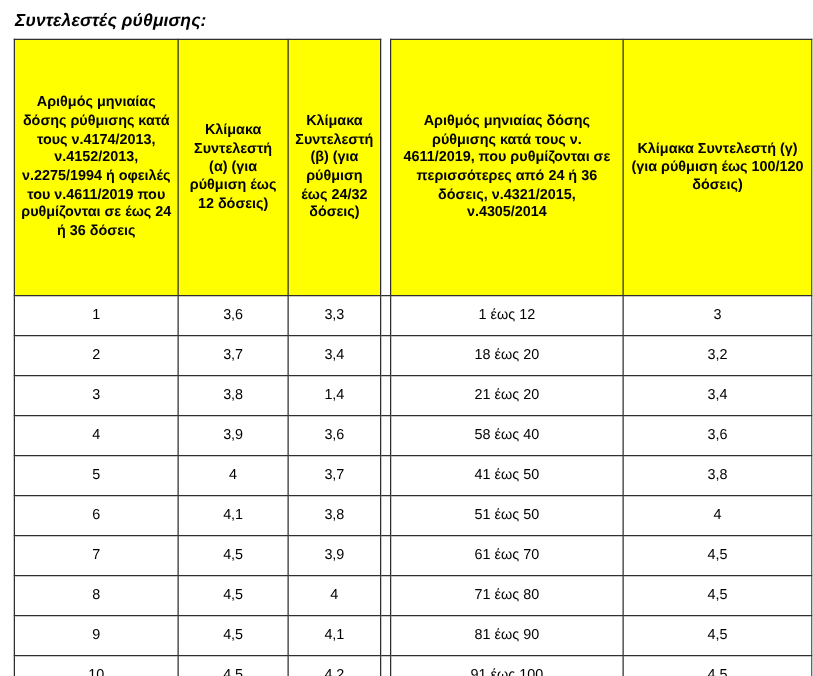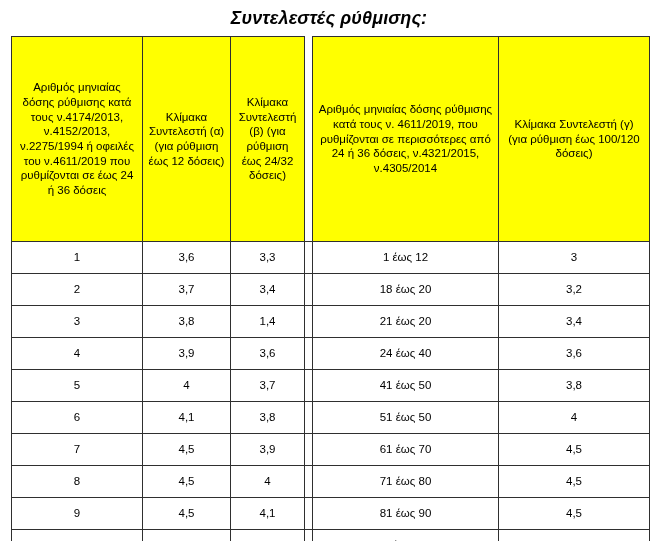--- a/index.html
+++ b/index.html
@@ -17,43 +17,42 @@
   .page {
     position: relative;
     width: 650px;
     height: 541px;
     box-sizing: border-box;
     padding: 6px 4px 0 6px;
   }
   .caption {
     font-style: italic;
     font-weight: bold;
-    font-size: 18px;
+    font-size: 14px;
     margin: 2px 0 7px 6px;
     letter-spacing: 0.1px;
-    text-align: center;
   }
   table.coef {
     border-collapse: collapse;
     table-layout: fixed;
     width: 638px;
     margin-left: 5px;
   }
   table.coef th,
   table.coef td {
     border: 1px solid #2f2f2f;
     text-align: center;
     vertical-align: middle;
     font-size: 11.5px;
     line-height: 1.28;
     padding: 2px 3px;
   }
   table.coef thead th {
     background: #ffff00;
-    font-weight: normal;
+    font-weight: bold;
     height: 196px;
     padding: 4px 5px;
   }
   table.coef thead th.gap {
     background: #ffffff;
     border: none;
     padding: 0;
   }
   table.coef tbody td {
     height: 27px;
@@ -116,21 +115,21 @@
         <td>1,4</td>
         <td class="gap"></td>
         <td>21 έως 20</td>
         <td>3,4</td>
       </tr>
       <tr>
         <td>4</td>
         <td>3,9</td>
         <td>3,6</td>
         <td class="gap"></td>
-        <td>24 έως 40</td>
+        <td>58 έως 40</td>
         <td>3,6</td>
       </tr>
       <tr>
         <td>5</td>
         <td>4</td>
         <td>3,7</td>
         <td class="gap"></td>
         <td>41 έως 50</td>
         <td>3,8</td>
       </tr>

